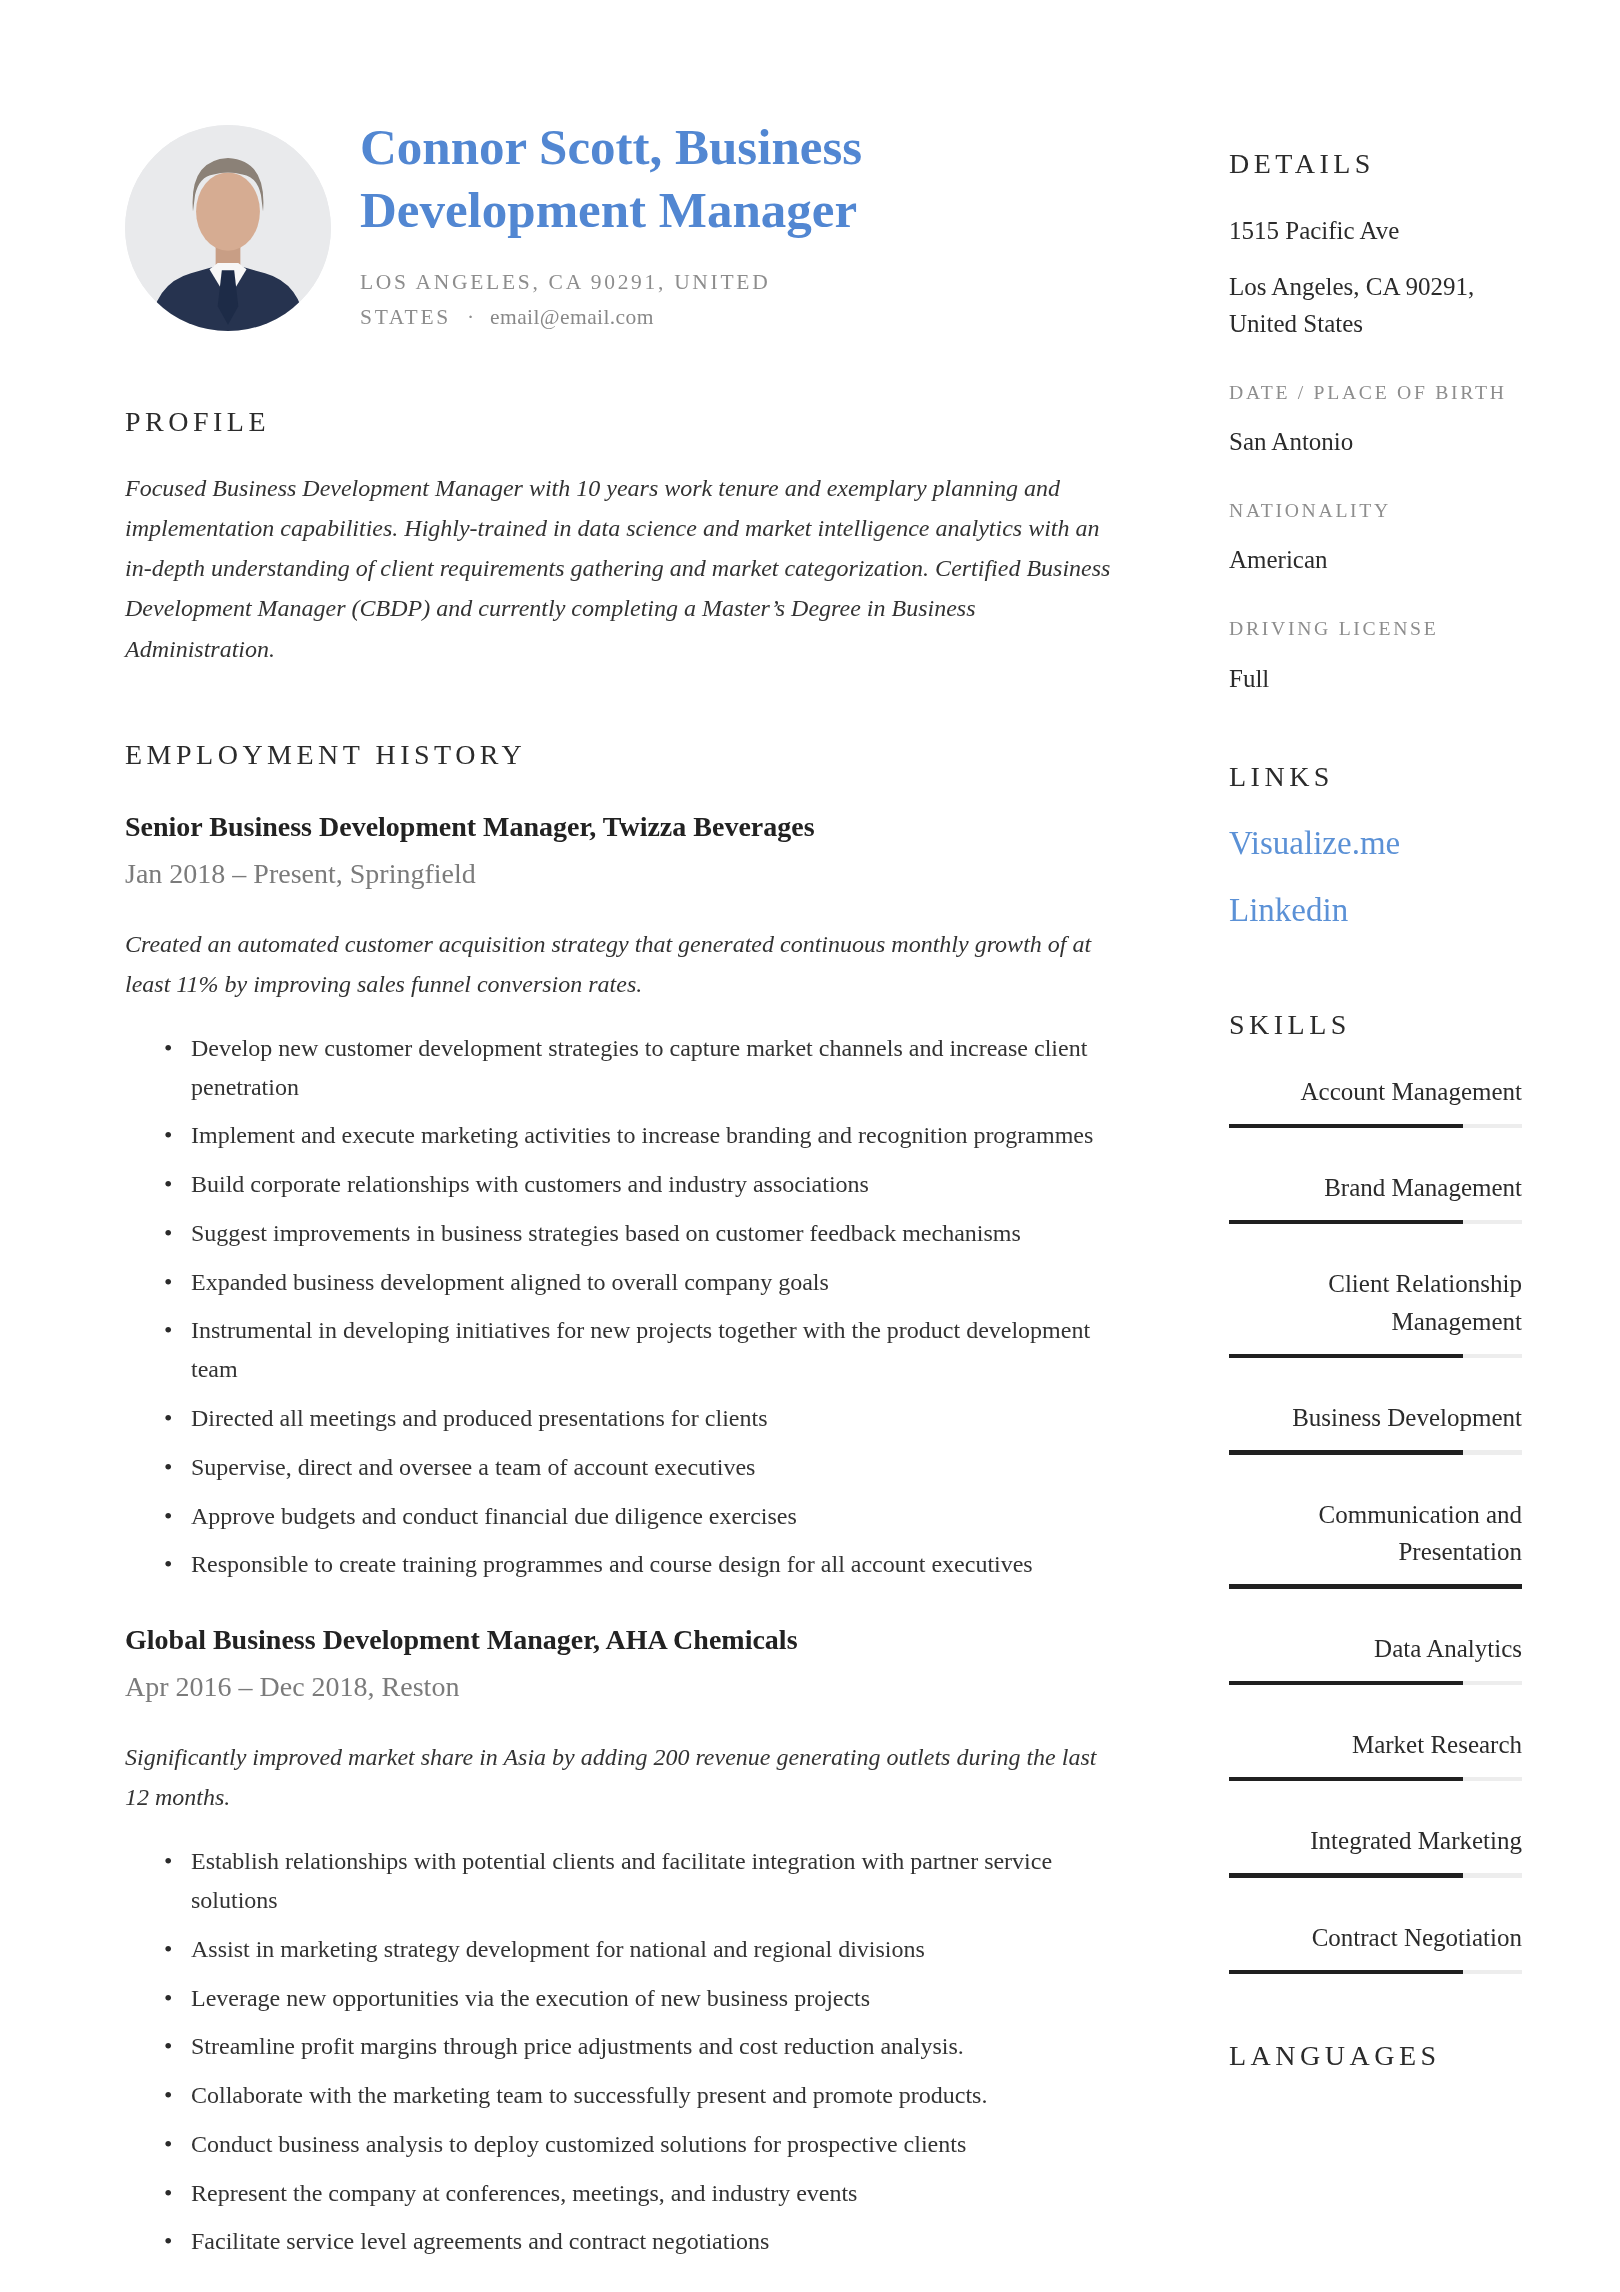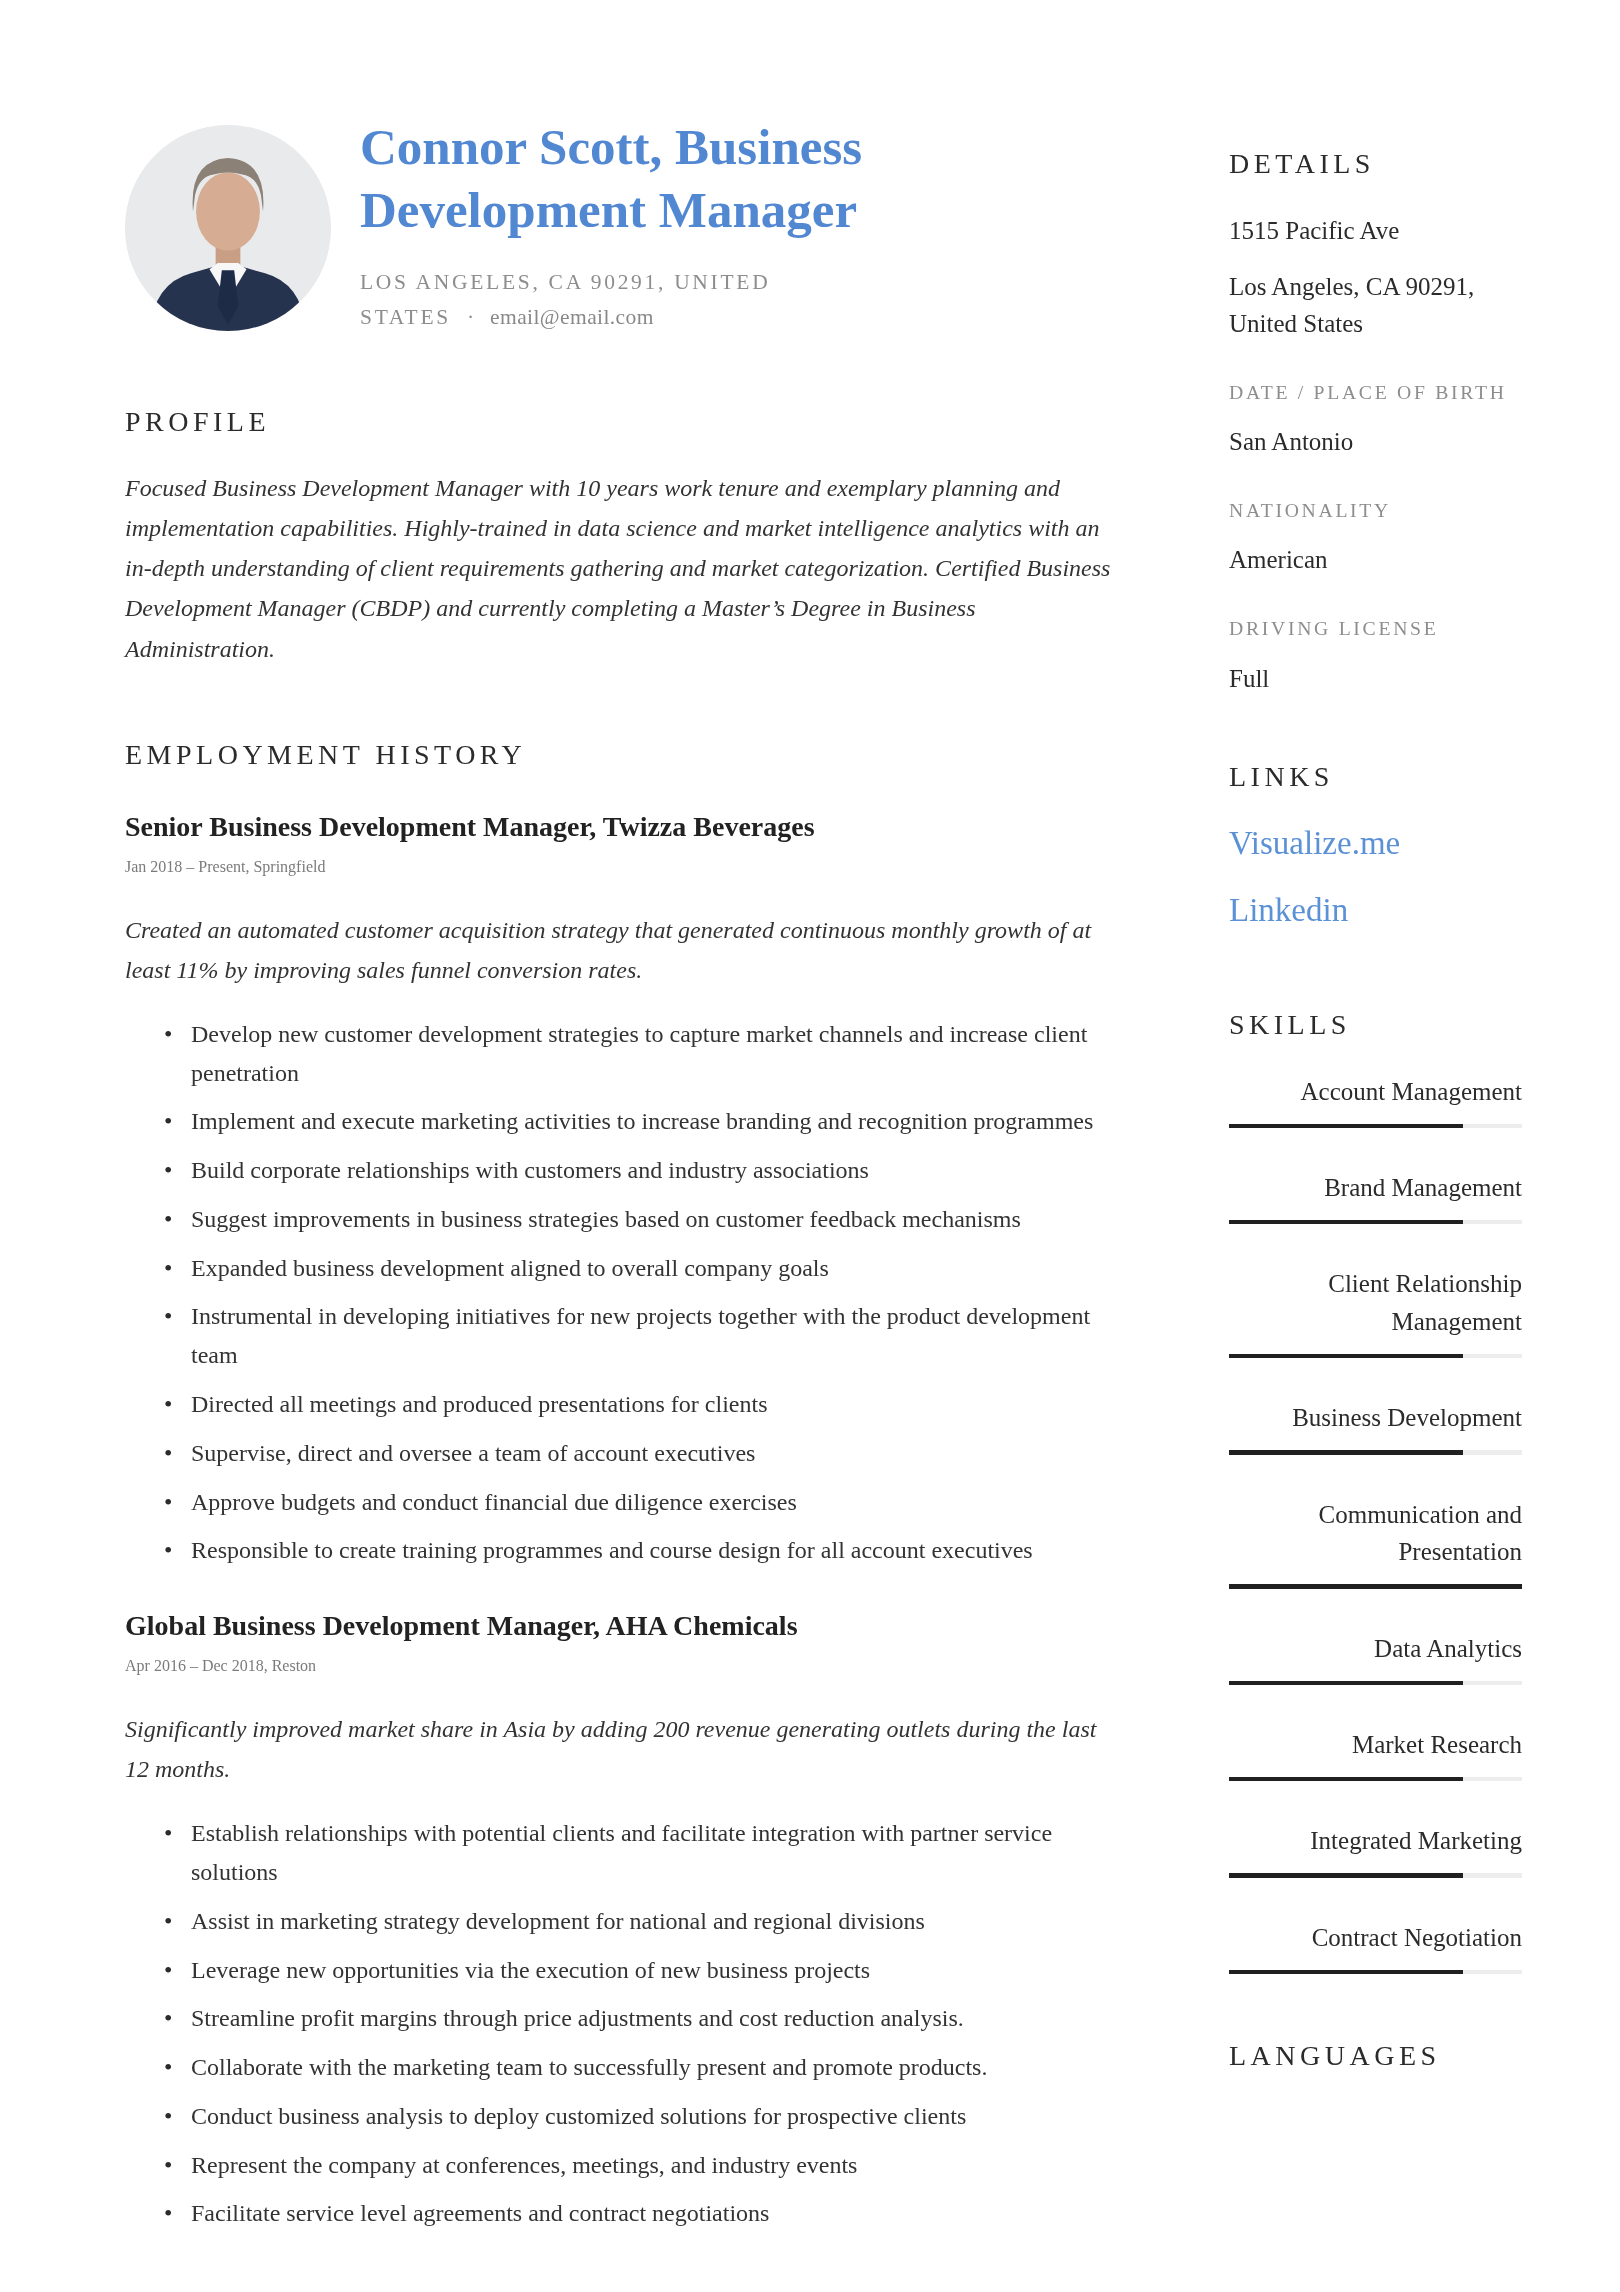--- a/index.html
+++ b/index.html
@@ -43,21 +43,21 @@
 
   
   .summary,.job-summary{
     font-style:italic;font-size:24px;line-height:1.67;color:var(--text-body);margin:30px 0 0 0;
   }
   .employment-sec{margin-top:70px;}
 
   
   .job{margin-top:38px;}
   .job-title{font-size:28px;font-weight:bold;color:#222222;margin:0;line-height:1.3;}
-  .job-meta{font-size:16px;color:var(--text-gray);margin:12.5px 0 0 0;}
+  .job-meta{font-size:28px;color:var(--text-gray);margin:12.5px 0 0 0;}
   .job-summary{margin-top:34px;}
   .job-bullets{list-style:none;margin:25px 0 0 0;padding:0;}
   .job-bullets li{
     position:relative;font-size:24px;line-height:1.62;color:var(--text-body);
     padding-left:66px;margin-bottom:9.9px;
   }
   .job-bullets li::before{
     content:"\2022";position:absolute;left:39px;top:0;color:#2b2b2b;
   }
 

